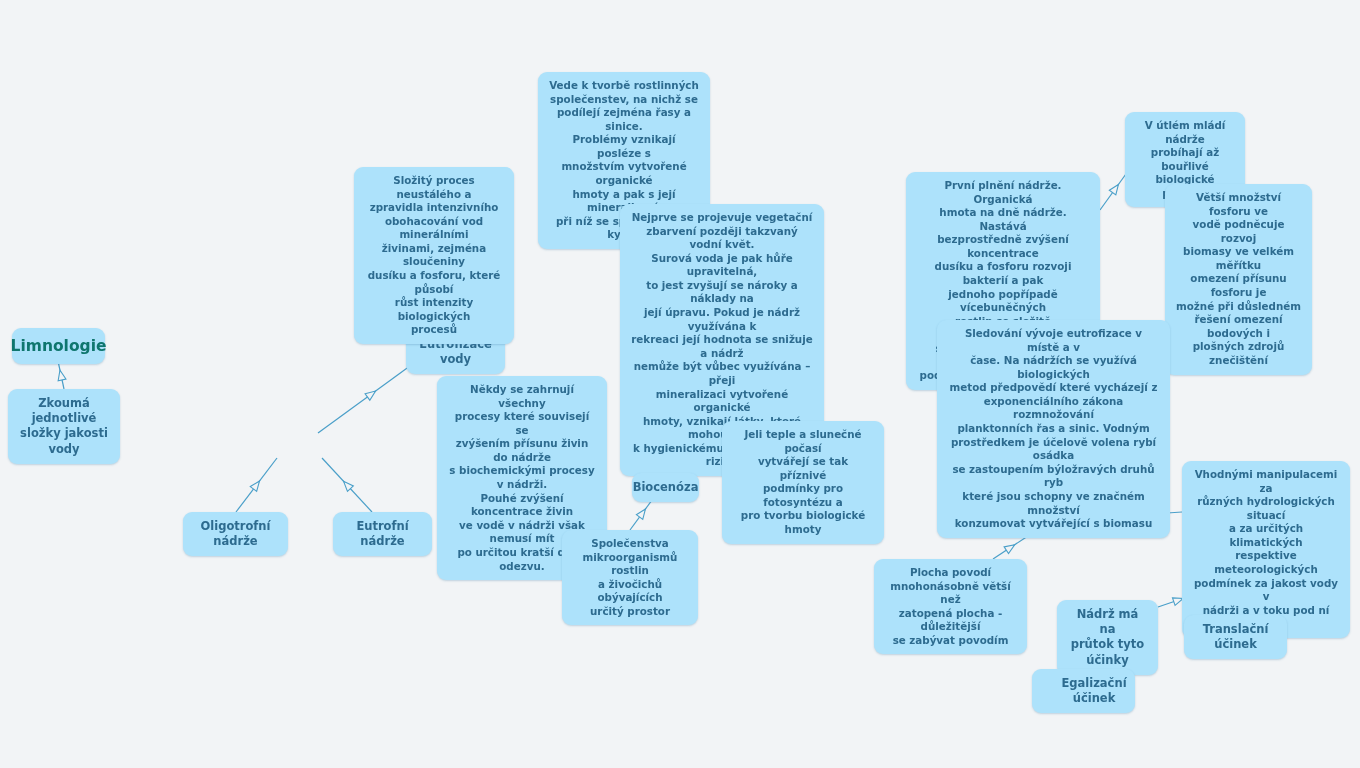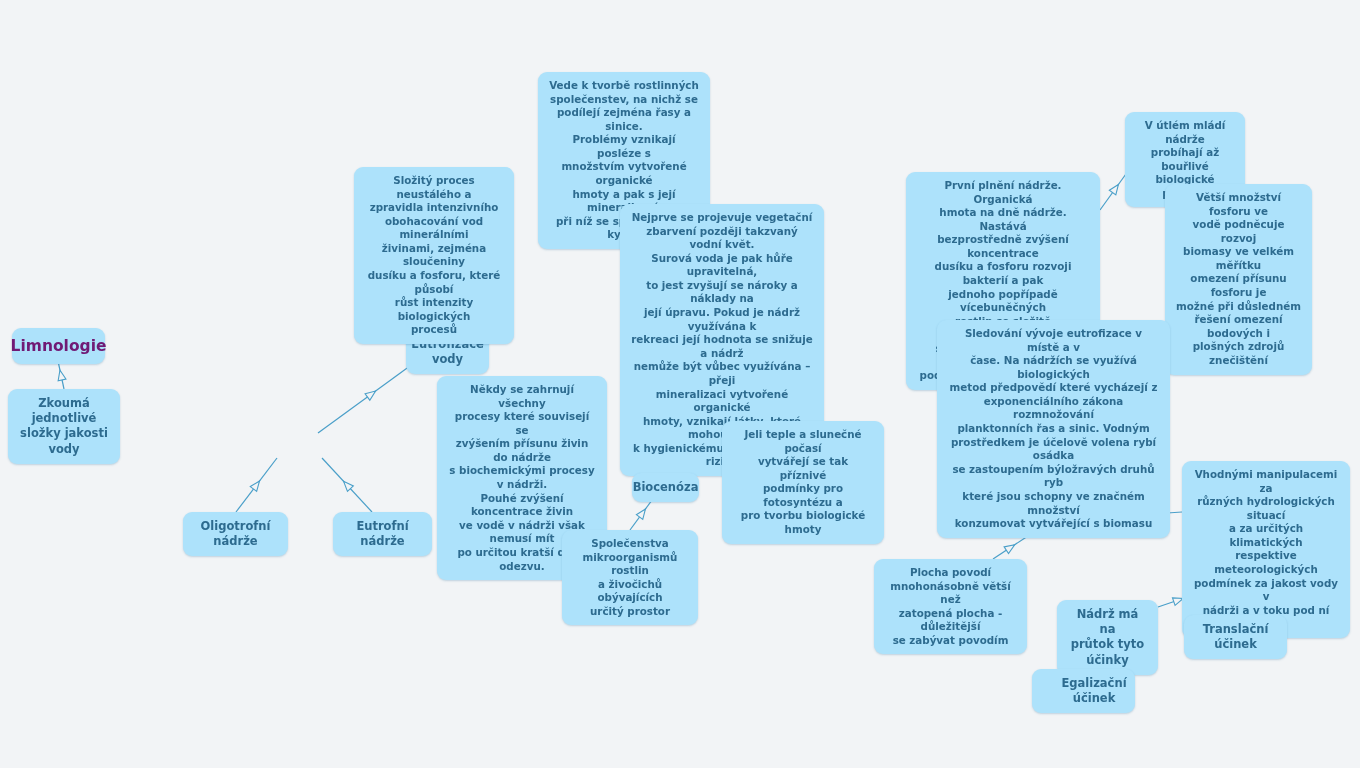--- a/index.html
+++ b/index.html
@@ -23,21 +23,21 @@
     line-height:1.32;
     padding:7px 11px;
     box-shadow:0 1px 2px rgba(70,130,170,0.30);
     white-space:pre-line;
     display:flex;
     align-items:center;
     justify-content:center;
   }
   .node.root{
     font-size:15.5px;
-    color:#701a75;
+    color:#0f766e;
     padding:8px 14px;
   }
   .n-sm{font-size:11.5px;}
   .n-xs{font-size:10.3px;}
 </style>
 </head>
 <body>
 
 <div id="canvas">
   <svg id="edges" viewBox="0 0 1360 768" xmlns="http://www.w3.org/2000/svg">
@@ -80,21 +80,21 @@
       <g>
         <line x1="1075" y1="669" x2="1094" y2="637" stroke="#4a9fc9" stroke-width="1.2"></line>
         <path d="M -5 -4 L 5 0 L -5 4 Z" fill="#f2f4f6" stroke="#4a9fc9" stroke-width="1.1" transform="translate(1084.5,653) rotate(-59.30027744918559)"></path>
       </g>
     </svg>
 <div class="node root" style="left: 12px; top: 328px; width: 93px; min-height: 33px;">Limnologie</div>
     <div class="node n-sm" style="left: 8px; top: 389px; width: 112px; min-height: 37px;">Zkoumá jednotlivé
 složky jakosti vody</div>
     <div class="node n-sm" style="left: 333px; top: 512px; width: 99px; min-height: 25px;">Eutrofní nádrže</div>
     <div class="node n-sm" style="left: 183px; top: 512px; width: 105px; min-height: 25px;">Oligotrofní nádrže</div>
-    <div class="node n-sm" style="left: 406px; top: 330px; width: 83px; min-height: 25px;">Eutrofizace vody</div>
+    <div class="node n-sm" style="left: 406px; top: 330px; width: 99px; min-height: 25px;">Eutrofizace vody</div>
     <div class="node n-xs" style="left: 354px; top: 167px; width: 160px; min-height: 111px;">Složitý proces neustálého a
 zpravidla intenzivního
 obohacování vod minerálními
 živinami, zejména sloučeniny
 dusíku a fosforu, které působí
 růst intenzity biologických
 procesů</div>
     <div class="node n-xs" style="left: 437px; top: 376px; width: 170px; min-height: 111px;">Někdy se zahrnují všechny
 procesy které souvisejí se
 zvýšením přísunu živin do nádrže

